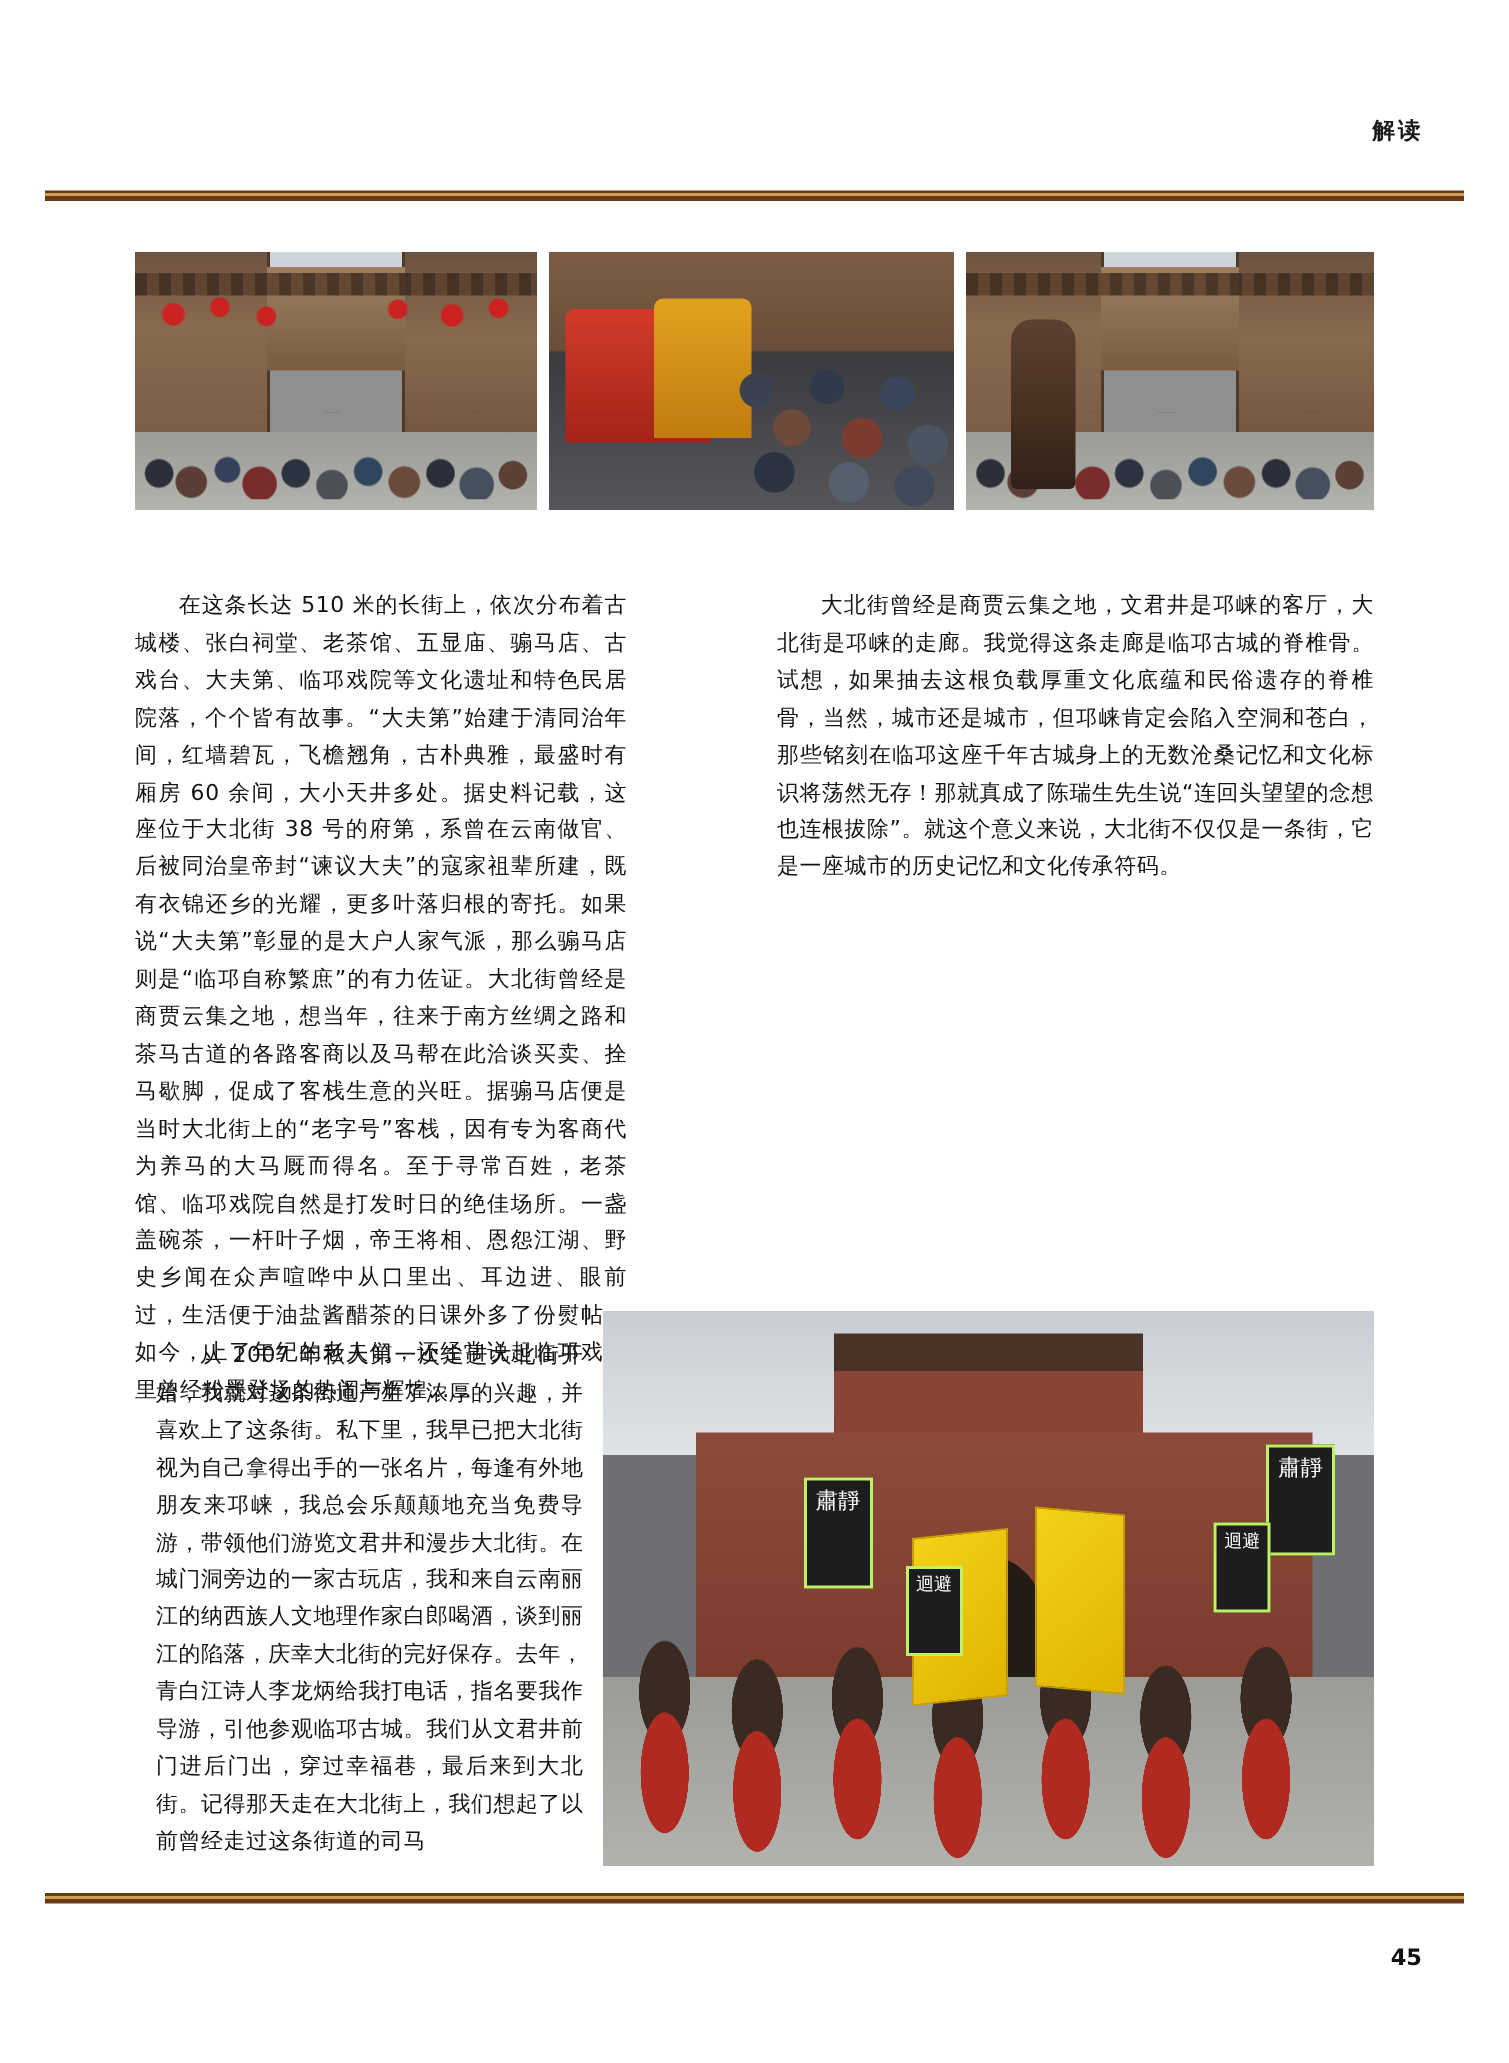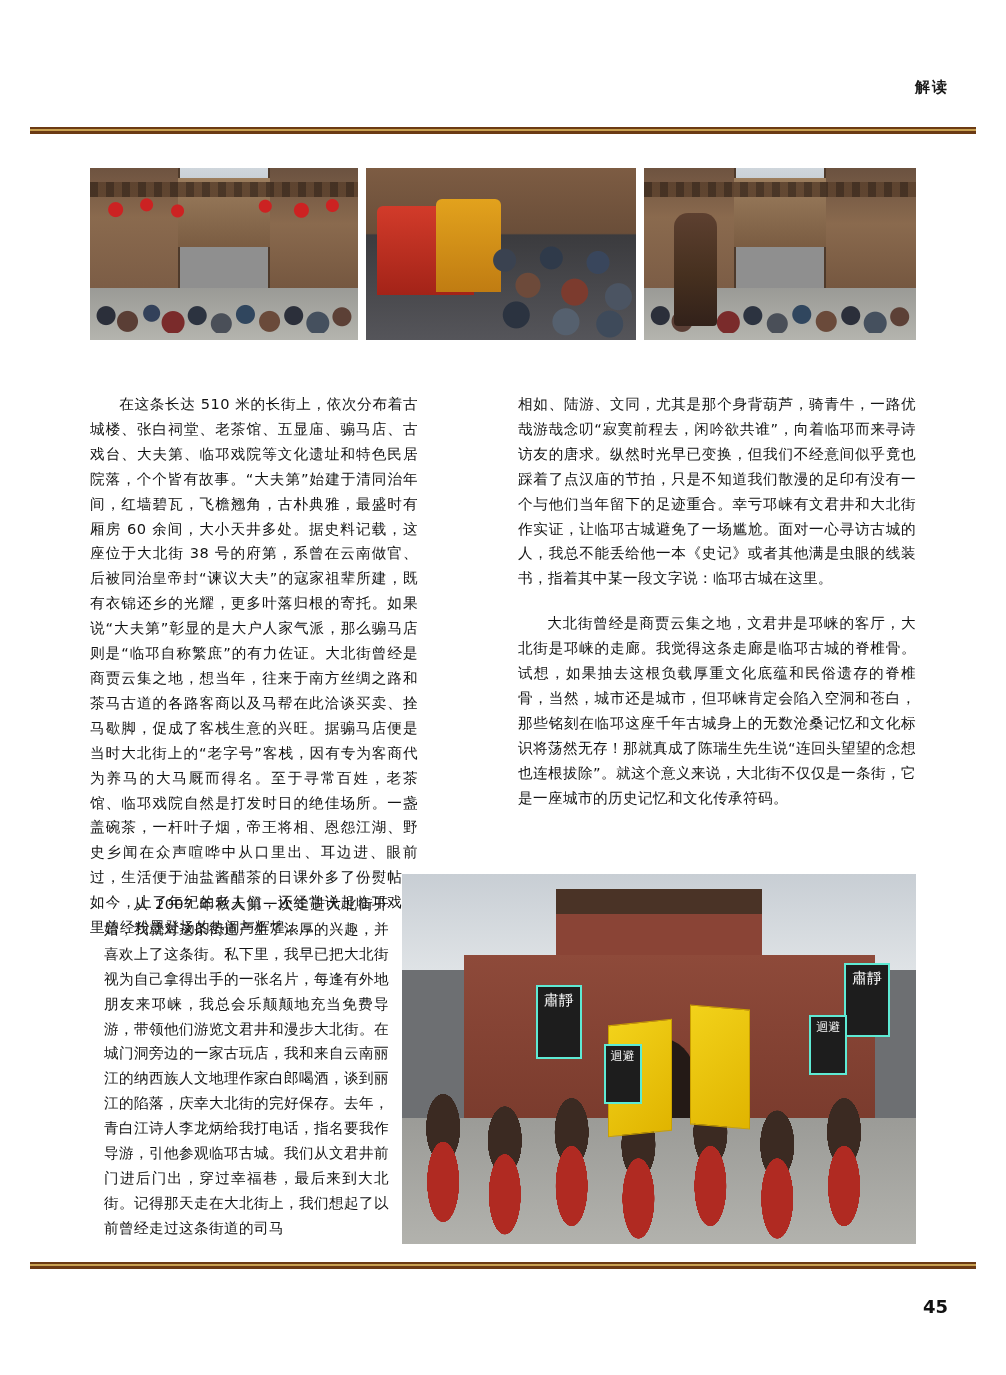--- a/index.html
+++ b/index.html
@@ -226,21 +226,21 @@
   .flag-b { left: 56%; top: 36%; width: 58px; height: 118px; transform: skewY(5deg); }
   .plaque {
     position: absolute;
     background: #1d1d1d;
     color: #ffffff;
     font-family: "DejaVu Sans", sans-serif;
     font-size: 15px;
     line-height: 1.05;
     text-align: center;
     padding: 6px 4px;
-    border: 2px solid #5eead4;
+    border: 2px solid #bef264;
     letter-spacing: 0px;
   }
   .plaque.small { font-size: 12px; padding: 4px 3px; margin-left: 32px; }
 
   
   .col {
     position: absolute;
     font-family: "DejaVu Sans", sans-serif;
     font-size: 14.6px;
     line-height: 24.9px;
@@ -267,21 +267,21 @@
     left: 104px;
     top: 892px;
     width: 285px;
   }
 
   .page-number {
     position: absolute;
     right: 58px;
     top: 1296px;
     font-family: "DejaVu Sans", sans-serif;
-    font-size: 18px;
+    font-size: 15px;
     font-weight: bold;
     color: #111;
   }
 </style>
 </head>
 <body>
 
 <div class="page">
 
   <div class="header-label">解读</div>
@@ -323,21 +323,20 @@
       </div>
     </div>
 
   </div>
 
   <div class="col col-left-top">
     <p class="indent">在这条长达 510 米的长街上，依次分布着古城楼、张白祠堂、老茶馆、五显庙、骟马店、古戏台、大夫第、临邛戏院等文化遗址和特色民居院落，个个皆有故事。“大夫第”始建于清同治年间，红墙碧瓦，飞檐翘角，古朴典雅，最盛时有厢房 60 余间，大小天井多处。据史料记载，这座位于大北街 38 号的府第，系曾在云南做官、后被同治皇帝封“谏议大夫”的寇家祖辈所建，既有衣锦还乡的光耀，更多叶落归根的寄托。如果说“大夫第”彰显的是大户人家气派，那么骟马店则是“临邛自称繁庶”的有力佐证。大北街曾经是商贾云集之地，想当年，往来于南方丝绸之路和茶马古道的各路客商以及马帮在此洽谈买卖、拴马歇脚，促成了客栈生意的兴旺。据骟马店便是当时大北街上的“老字号”客栈，因有专为客商代为养马的大马厩而得名。至于寻常百姓，老茶馆、临邛戏院自然是打发时日的绝佳场所。一盏盖碗茶，一杆叶子烟，帝王将相、恩怨江湖、野史乡闻在众声喧哗中从口里出、耳边进、眼前过，生活便于油盐酱醋茶的日课外多了份熨帖。如今，上了年纪的老人们，还经常说起临邛戏院里曾经粉墨登场的热闹与辉煌……</p>
   </div>
 
   <div class="col col-right-top">
-    <p>相如、陆游、文同，尤其是那个身背葫芦，骑青牛，一路优哉游哉念叨“寂寞前程去，闲吟欲共谁”，向着临邛而来寻诗访友的唐求。纵然时光早已变换，但我们不经意间似乎竟也踩着了点汉庙的节拍，只是不知道我们散漫的足印有没有一个与他们当年留下的足迹重合。幸亏邛崃有文君井和大北街作实证，让临邛古城避免了一场尴尬。面对一心寻访古城的人，我总不能丢给他一本《史记》或者其他满是虫眼的线装书，指着其中某一段文字说：临邛古城在这里。</p>
     <p class="indent">大北街曾经是商贾云集之地，文君井是邛崃的客厅，大北街是邛崃的走廊。我觉得这条走廊是临邛古城的脊椎骨。试想，如果抽去这根负载厚重文化底蕴和民俗遗存的脊椎骨，当然，城市还是城市，但邛崃肯定会陷入空洞和苍白，那些铭刻在临邛这座千年古城身上的无数沧桑记忆和文化标识将荡然无存！那就真成了陈瑞生先生说“连回头望望的念想也连根拔除”。就这个意义来说，大北街不仅仅是一条街，它是一座城市的历史记忆和文化传承符码。</p>
   </div>
 
   <div class="col col-left-bottom">
     <p class="indent">从 2007 年秋天第一次走进大北街开始，我就对这条街道产生了浓厚的兴趣，并喜欢上了这条街。私下里，我早已把大北街视为自己拿得出手的一张名片，每逢有外地朋友来邛崃，我总会乐颠颠地充当免费导游，带领他们游览文君井和漫步大北街。在城门洞旁边的一家古玩店，我和来自云南丽江的纳西族人文地理作家白郎喝酒，谈到丽江的陷落，庆幸大北街的完好保存。去年，青白江诗人李龙炳给我打电话，指名要我作导游，引他参观临邛古城。我们从文君井前门进后门出，穿过幸福巷，最后来到大北街。记得那天走在大北街上，我们想起了以前曾经走过这条街道的司马</p>
   </div>
 
   <div class="photo-big">
     <div class="pb-sky"></div>
     <div class="pb-tower"></div>

